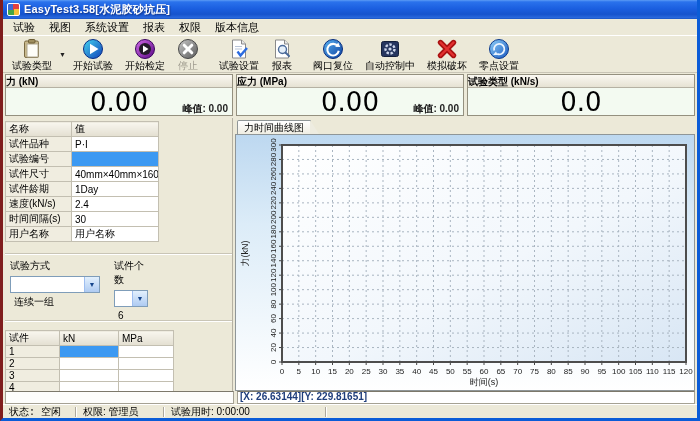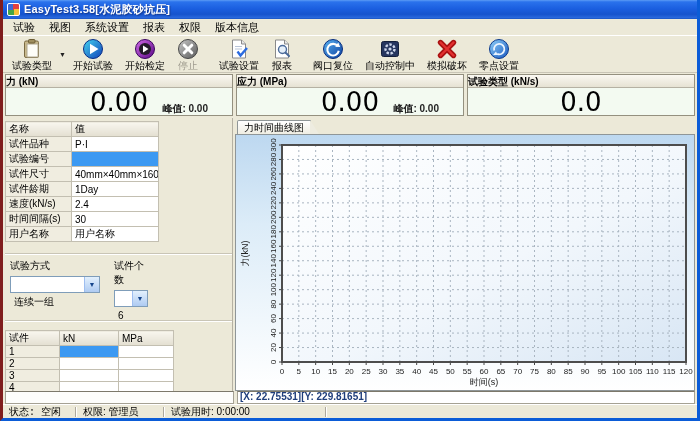--- a/index.html
+++ b/index.html
@@ -30,21 +30,21 @@
   .tsep { width:2px; margin:3px 3px; border-left:1px solid #c6c2b2; border-right:1px solid #fff; }
   .dd-arrow { align-self:center; font-size:7px; color:#222; margin:0 1px; }
 
   
   .gauges { height:45px; flex:0 0 45px; display:flex; gap:3px; padding:1px 2px 2px; background:#ece9d8; }
   .gauge { flex:1; border:1px solid #94907f; background:#f3faf1; display:flex; flex-direction:column; }
   .gauge-hd { height:13px; background:linear-gradient(180deg,#faf8f1,#e6e2d3); border-bottom:1px solid #b5b1a3;
               font-size:10px; font-weight:bold; line-height:13px; }
   .gauge-val { flex:1; position:relative; text-align:center; }
   .big { font-size:26px; line-height:28px; font-family:"DejaVu Sans",sans-serif; color:#000; }
-  .peak { position:absolute; right:24px; bottom:0; font-size:10px; font-weight:bold; color:#222; }
+  .peak { position:absolute; right:4px; bottom:0; font-size:10px; font-weight:bold; color:#222; }
 
   
   .main { flex:1 1 auto; display:flex; min-height:0; background:#ece9d8; }
   .left { width:230px; flex:0 0 230px; border-right:1px solid #b5b1a3; padding:3px 0 0 2px; }
   .right { flex:1; display:flex; flex-direction:column; padding:1px 2px 0 2px; min-width:0; }
 
   table.grid { border-collapse:collapse; font-size:10px; table-layout:fixed; }
   .grid td { border:1px solid #c3bfb1; height:12px; padding:0 3px; background:#fff;
              white-space:nowrap; overflow:hidden; }
   .grid td.lab { background:#f0ede0; }
@@ -504,21 +504,21 @@
               <text x="248" y="250" text-anchor="middle" font-size="9" fill="#222" font-family="Liberation Sans, DejaVu Sans, sans-serif">时间(s)</text>
               <text x="12" y="118.5" text-anchor="middle" font-size="9" fill="#222" transform="rotate(-90 12 118.5)" font-family="Liberation Sans, DejaVu Sans, sans-serif">力(kN)</text>
             </g>
         </svg>
       </div>
     </div>
   </div>
 
   <div class="readout-row">
     <div class="readout-left"></div>
-    <div class="readout-right">[X: 22.75531][Y: 229.81651]</div>
+    <div class="readout-right">[X: 26.63144][Y: 229.81651]</div>
   </div>
 
   <div class="statusbar">
     <span class="sb-sec sb-1">状态: 空闲</span>
     <span class="sb-div"></span>
     <span class="sb-sec sb-2">权限: 管理员</span>
     <span class="sb-div"></span>
     <span class="sb-sec sb-3">试验用时: 0:00:00</span>
     <span class="sb-div"></span>
   </div>

